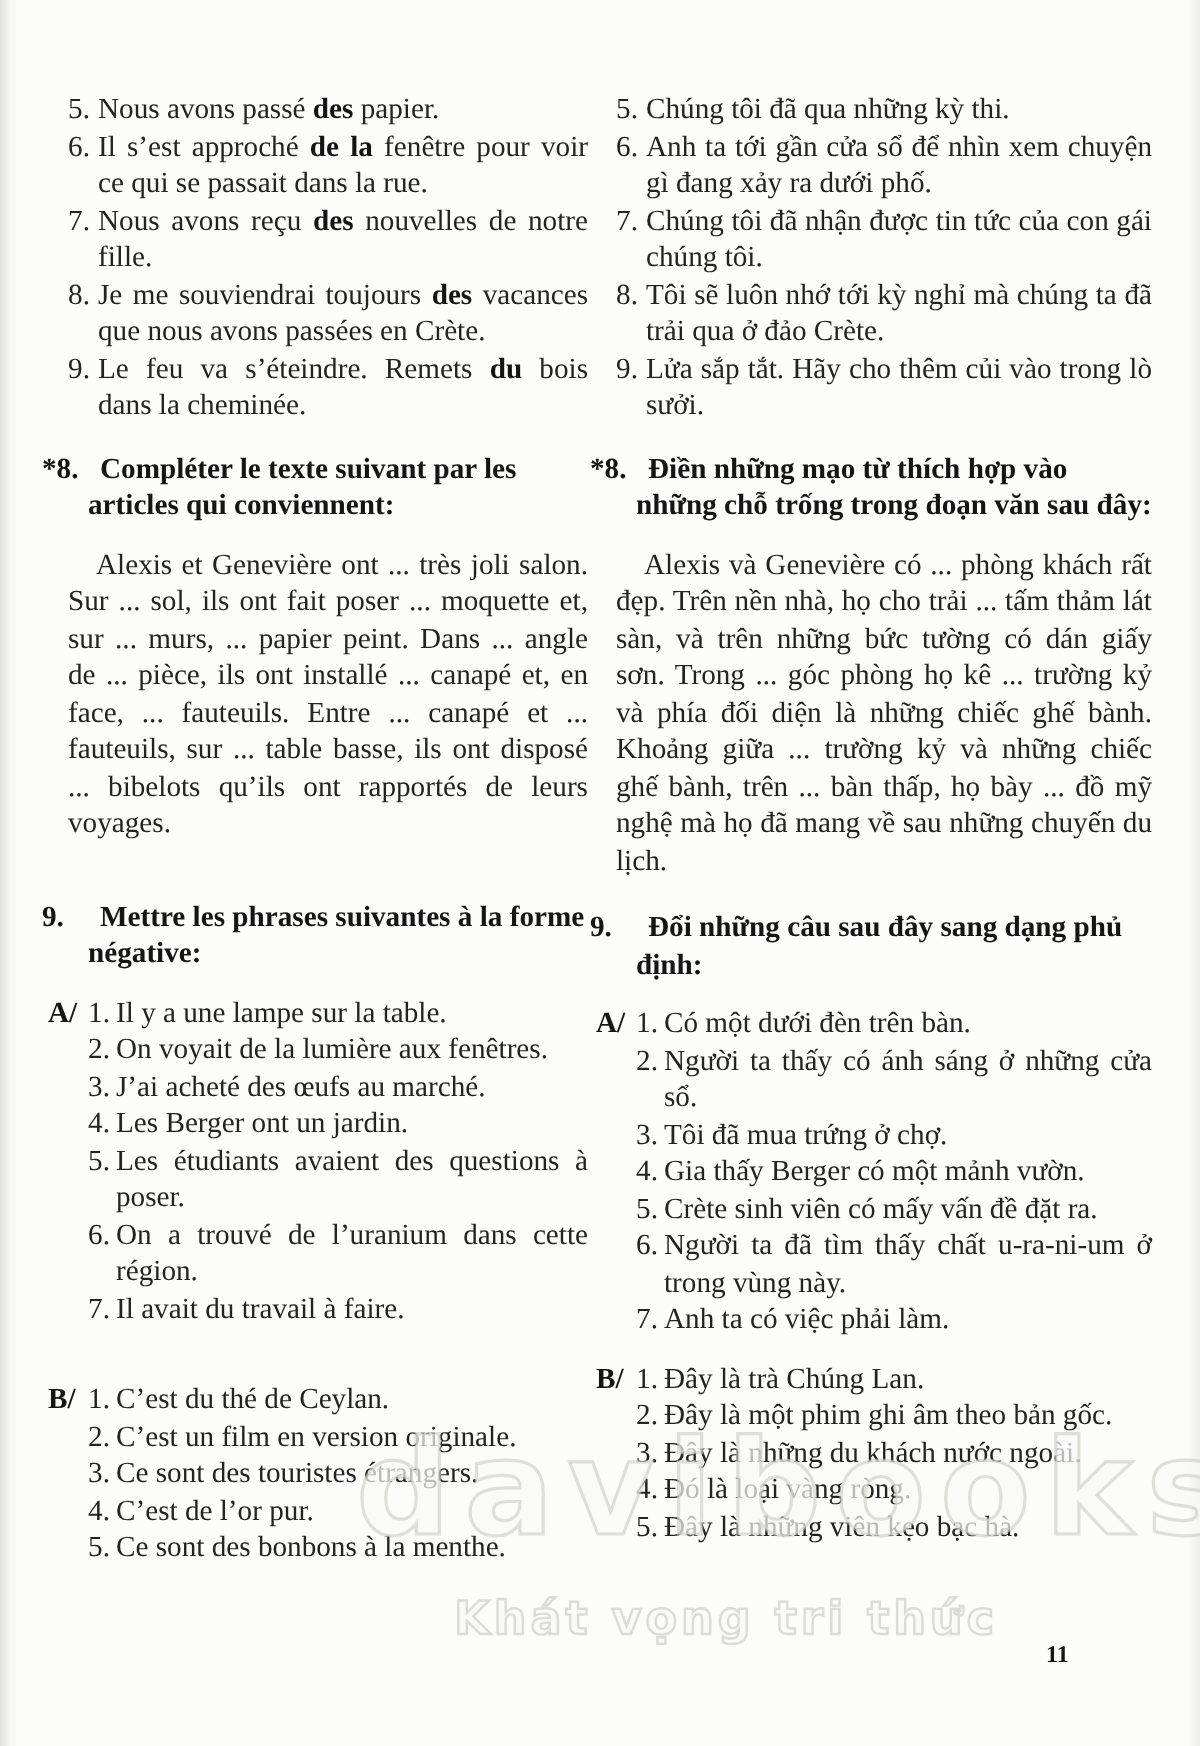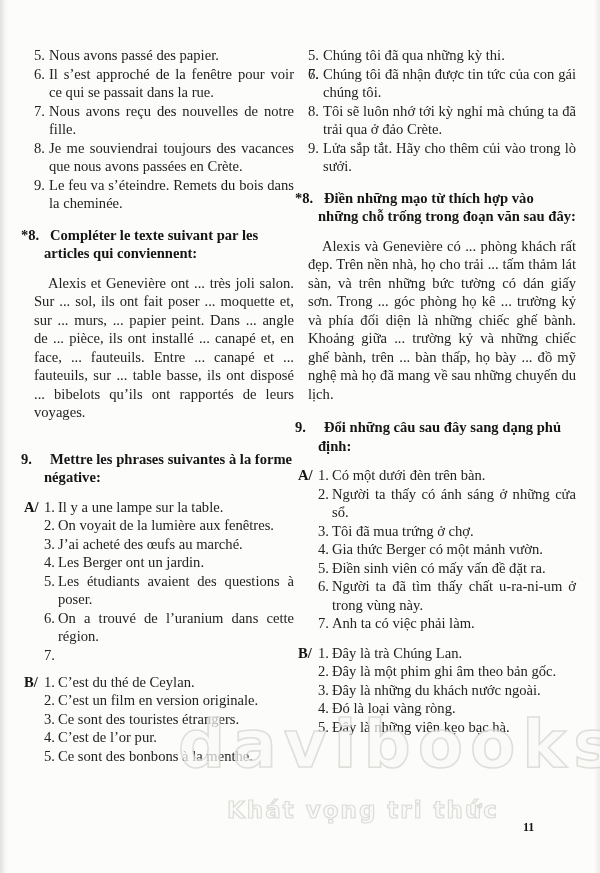--- a/index.html
+++ b/index.html
@@ -13,21 +13,21 @@
   .edge-left{left:0;width:9px;background:linear-gradient(to right,rgba(190,190,186,0.45),rgba(230,230,226,0.25) 55%,rgba(255,255,255,0));}
   .edge-right{right:0;width:6px;background:linear-gradient(to left,rgba(205,205,200,0.35),rgba(255,255,255,0));}
 
   .col{position:absolute;top:46px;text-align:justify;}
   .col-fr{left:30px;width:264px;}
   .col-vi{left:304px;width:272px;}
 
   
   .li{position:relative;padding-left:19px;text-align:justify;}
   .li .n{position:absolute;left:0;width:15px;text-align:right;}
-  .b{font-weight:normal;color:#141414;}
+  .b{font-weight:bold;color:#141414;}
 
   
   .ex-head{position:relative;margin-left:-9px;padding-left:23px;text-indent:6px;
            font-weight:bold;color:#151515;margin-top:13px;text-align:left;}
   .ex-head .ex-num{position:absolute;left:0;top:0;text-indent:0;}
   .col-fr .ex-head-9{margin-top:28px;}
   .col-vi .ex-head-9{margin-top:15px;}
 
   .para{margin:11px 0 0 4px;text-indent:14px;text-align:justify;}
 
@@ -74,56 +74,56 @@
       <span class="ex-title">Mettre les phrases suivantes à la forme négative:</span>
     </div>
     <div class="group group-a">
         <span class="prefix">A/</span>
         <div class="li"><span class="n">1.</span><span><span>Il y a une lampe sur la table.</span></span></div>
         <div class="li"><span class="n">2.</span><span><span>On voyait de la lumière aux fenêtres.</span></span></div>
         <div class="li"><span class="n">3.</span><span><span>J’ai acheté des œufs au marché.</span></span></div>
         <div class="li"><span class="n">4.</span><span><span>Les Berger ont un jardin.</span></span></div>
         <div class="li"><span class="n">5.</span><span><span>Les étudiants avaient des questions à poser.</span></span></div>
         <div class="li"><span class="n">6.</span><span><span>On a trouvé de l’uranium dans cette région.</span></span></div>
-        <div class="li"><span class="n">7.</span></div>
+        <div class="li"><span class="n">7.</span><span><span>Il avait du travail à faire.</span></span></div>
       </div>
     <div class="group group-b">
         <span class="prefix">B/</span>
         <div class="li"><span class="n">1.</span><span><span>C’est du thé de Ceylan.</span></span></div>
         <div class="li"><span class="n">2.</span><span><span>C’est un film en version originale.</span></span></div>
         <div class="li"><span class="n">3.</span><span><span>Ce sont des touristes étrangers.</span></span></div>
         <div class="li"><span class="n">4.</span><span><span>C’est de l’or pur.</span></span></div>
         <div class="li"><span class="n">5.</span><span><span>Ce sont des bonbons à la menthe.</span></span></div>
       </div>
   </section>
 
   <section class="col col-vi">
     <div class="num-list">
         <div class="li"><span class="n">5.</span><span><span>Chúng tôi đã qua những kỳ thi.</span></span></div>
-        <div class="li"><span class="n">6.</span></div>
+        <div class="li"><span class="n">6.</span><span><span>Anh ta tới gần cửa sổ để nhìn xem chuyện gì đang xảy ra dưới phố.</span></span></div>
         <div class="li"><span class="n">7.</span><span><span>Chúng tôi đã nhận được tin tức của con gái chúng tôi.</span></span></div>
         <div class="li"><span class="n">8.</span><span><span>Tôi sẽ luôn nhớ tới kỳ nghỉ mà chúng ta đã trải qua ở đảo Crète.</span></span></div>
         <div class="li"><span class="n">9.</span><span><span>Lửa sắp tắt. Hãy cho thêm củi vào trong lò sưởi.</span></span></div>
       </div>
     <div class="ex-head">
       <span class="ex-num">*8.</span>
       <span class="ex-title">Điền những mạo từ thích hợp vào những chỗ trống trong đoạn văn sau đây:</span>
     </div>
     <p class="para">Alexis và Genevière có ... phòng khách rất đẹp. Trên nền nhà, họ cho trải ... tấm thảm lát sàn, và trên những bức tường có dán giấy sơn. Trong ... góc phòng họ kê ... trường kỷ và phía đối diện là những chiếc ghế bành. Khoảng giữa ... trường kỷ và những chiếc ghế bành, trên ... bàn thấp, họ bày ... đồ mỹ nghệ mà họ đã mang về sau những chuyến du lịch.</p>
     <div class="ex-head ex-head-9">
       <span class="ex-num">9.</span>
       <span class="ex-title">Đổi những câu sau đây sang dạng phủ định:</span>
     </div>
     <div class="group group-a">
         <span class="prefix">A/</span>
         <div class="li"><span class="n">1.</span><span><span>Có một dưới đèn trên bàn.</span></span></div>
         <div class="li"><span class="n">2.</span><span><span>Người ta thấy có ánh sáng ở những cửa sổ.</span></span></div>
         <div class="li"><span class="n">3.</span><span><span>Tôi đã mua trứng ở chợ.</span></span></div>
-        <div class="li"><span class="n">4.</span><span><span>Gia thức Berger có một mảnh vườn.</span></span></div>
-        <div class="li"><span class="n">5.</span><span><span>Điền sinh viên có mấy vấn đề đặt ra.</span></span></div>
+        <div class="li"><span class="n">4.</span><span><span>Gia thấy Berger có một mảnh vườn.</span></span></div>
+        <div class="li"><span class="n">5.</span><span><span>Crète sinh viên có mấy vấn đề đặt ra.</span></span></div>
         <div class="li"><span class="n">6.</span><span><span>Người ta đã tìm thấy chất u-ra-ni-um ở trong vùng này.</span></span></div>
         <div class="li"><span class="n">7.</span><span><span>Anh ta có việc phải làm.</span></span></div>
       </div>
     <div class="group group-b">
         <span class="prefix">B/</span>
         <div class="li"><span class="n">1.</span><span><span>Đây là trà Chúng Lan.</span></span></div>
         <div class="li"><span class="n">2.</span><span><span>Đây là một phim ghi âm theo bản gốc.</span></span></div>
         <div class="li"><span class="n">3.</span><span><span>Đây là những du khách nước ngoài.</span></span></div>
         <div class="li"><span class="n">4.</span><span><span>Đó là loại vàng ròng.</span></span></div>
         <div class="li"><span class="n">5.</span><span><span>Đây là những viên kẹo bạc hà.</span></span></div>

